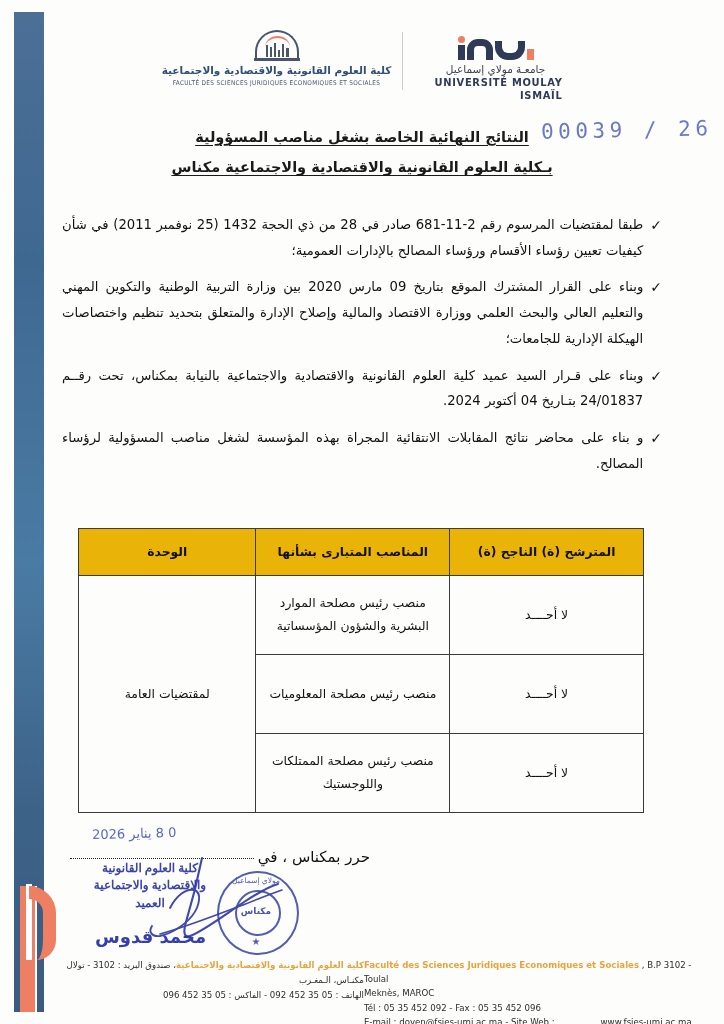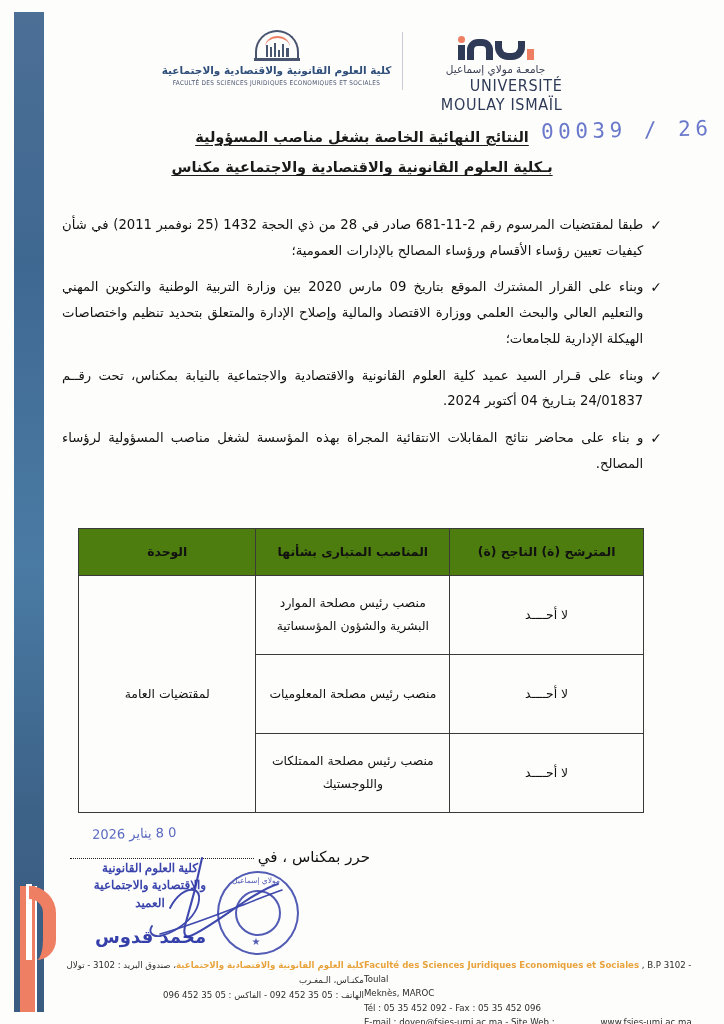--- a/index.html
+++ b/index.html
@@ -51,21 +51,21 @@
   .umi-mark .m-wrap{display:flex;gap:2px;}
   .umi-mark .m{
     width:26px;height:21px;border:7px solid #2e3a56;border-bottom:none;
     border-top-left-radius:11px;border-top-right-radius:11px;box-sizing:border-box;
   }
   .umi-mark .i-col{display:flex;flex-direction:column;align-items:center;gap:2px;justify-content:flex-end;}
   .umi-mark .i-dot{width:7px;height:7px;border-radius:50%;background:#ef7f62;}
   .umi-mark .i-bar{width:7px;height:15px;background:#2e3a56;}
   .umi-mark .tick{width:7px;height:11px;background:#ef7f62;align-self:flex-end;}
   .umi-ar{font-size:10.5px;color:#3a3f52;letter-spacing:1.2px;line-height:1.25;}
-  .umi-fr{font-size:16px;color:#2e3a56;letter-spacing:.7px;font-weight:normal;
+  .umi-fr{font-size:11px;color:#2e3a56;letter-spacing:.7px;font-weight:bold;
           font-family:"DejaVu Sans Condensed","Liberation Sans",sans-serif;}
   .logo-sep{width:1px;height:58px;background:#c9ccd4;margin:2px 10px 0 10px;}
   .logo-fac{
     width:230px;display:flex;flex-direction:column;align-items:center;
   }
   .fac-mark{width:44px;height:30px;position:relative;margin-bottom:4px;}
   .fac-mark .arch{
     position:absolute;left:0;top:0;width:44px;height:30px;
     border:2.5px solid #49546e;border-bottom:none;
     border-top-left-radius:22px;border-top-right-radius:22px;box-sizing:border-box;
@@ -117,21 +117,21 @@
   
   .tbl-wrap{position:absolute;left:78px;top:528px;width:566px;}
   table.results{
     width:100%;border-collapse:collapse;table-layout:fixed;
     font-size:12.4px;color:#111;
   }
   table.results th,table.results td{
     border:1px solid #3a3a3a;text-align:center;vertical-align:middle;
     padding:8px 6px;line-height:1.85;
   }
-  table.results th{background:#4d7c0f;font-weight:bold;height:30px;}
+  table.results th{background:#eab308;font-weight:bold;height:30px;}
   table.results td.post{height:62px;}
   table.results td.cand{letter-spacing:.2px;}
   col.c-cand{width:34.3%;}
   col.c-post{width:34.3%;}
   col.c-unit{width:31.4%;}
 
   
   .sig-area{position:absolute;left:70px;top:826px;width:330px;height:150px;}
   .date-stamp{
     position:absolute;left:22px;top:0;font-size:13px;color:#4658b8;
@@ -326,20 +326,21 @@
       <path d="M62 2 C58 22 52 46 46 66 C43 76 44 82 50 80 C62 76 86 58 104 46 C118 37 130 30 138 28" fill="none" stroke="#2a35a5" stroke-width="2.1" stroke-linecap="round"></path>
       <path d="M30 52 C36 40 46 32 54 34 C62 36 60 50 52 60 C44 70 30 78 20 80 C12 81 8 76 12 70" fill="none" stroke="#2a35a5" stroke-width="1.9" fill-opacity="0" stroke-linecap="round"></path>
       <path d="M20 78 C42 72 74 60 100 50 C116 44 130 38 142 34" fill="none" stroke="#2a35a5" stroke-width="1.6" stroke-linecap="round"></path>
     </svg>
 
     <div class="stamp-oval"></div>
     <div class="stamp-arc">
       <div class="top-t">مولاي إسماعيل</div>
       <div class="bot-t">★</div>
     </div>
+    <div class="stamp-core">مكناس</div>
 
     <div class="sig-name">محمد قدوس</div>
   </div>
 
   <div class="footer">
 
     <div class="foot-fr">
       <div>
         <span class="accent">Faculté des Sciences Juridiques Economiques et Sociales</span>
         <span>, B.P 3102 - Toulal</span>

